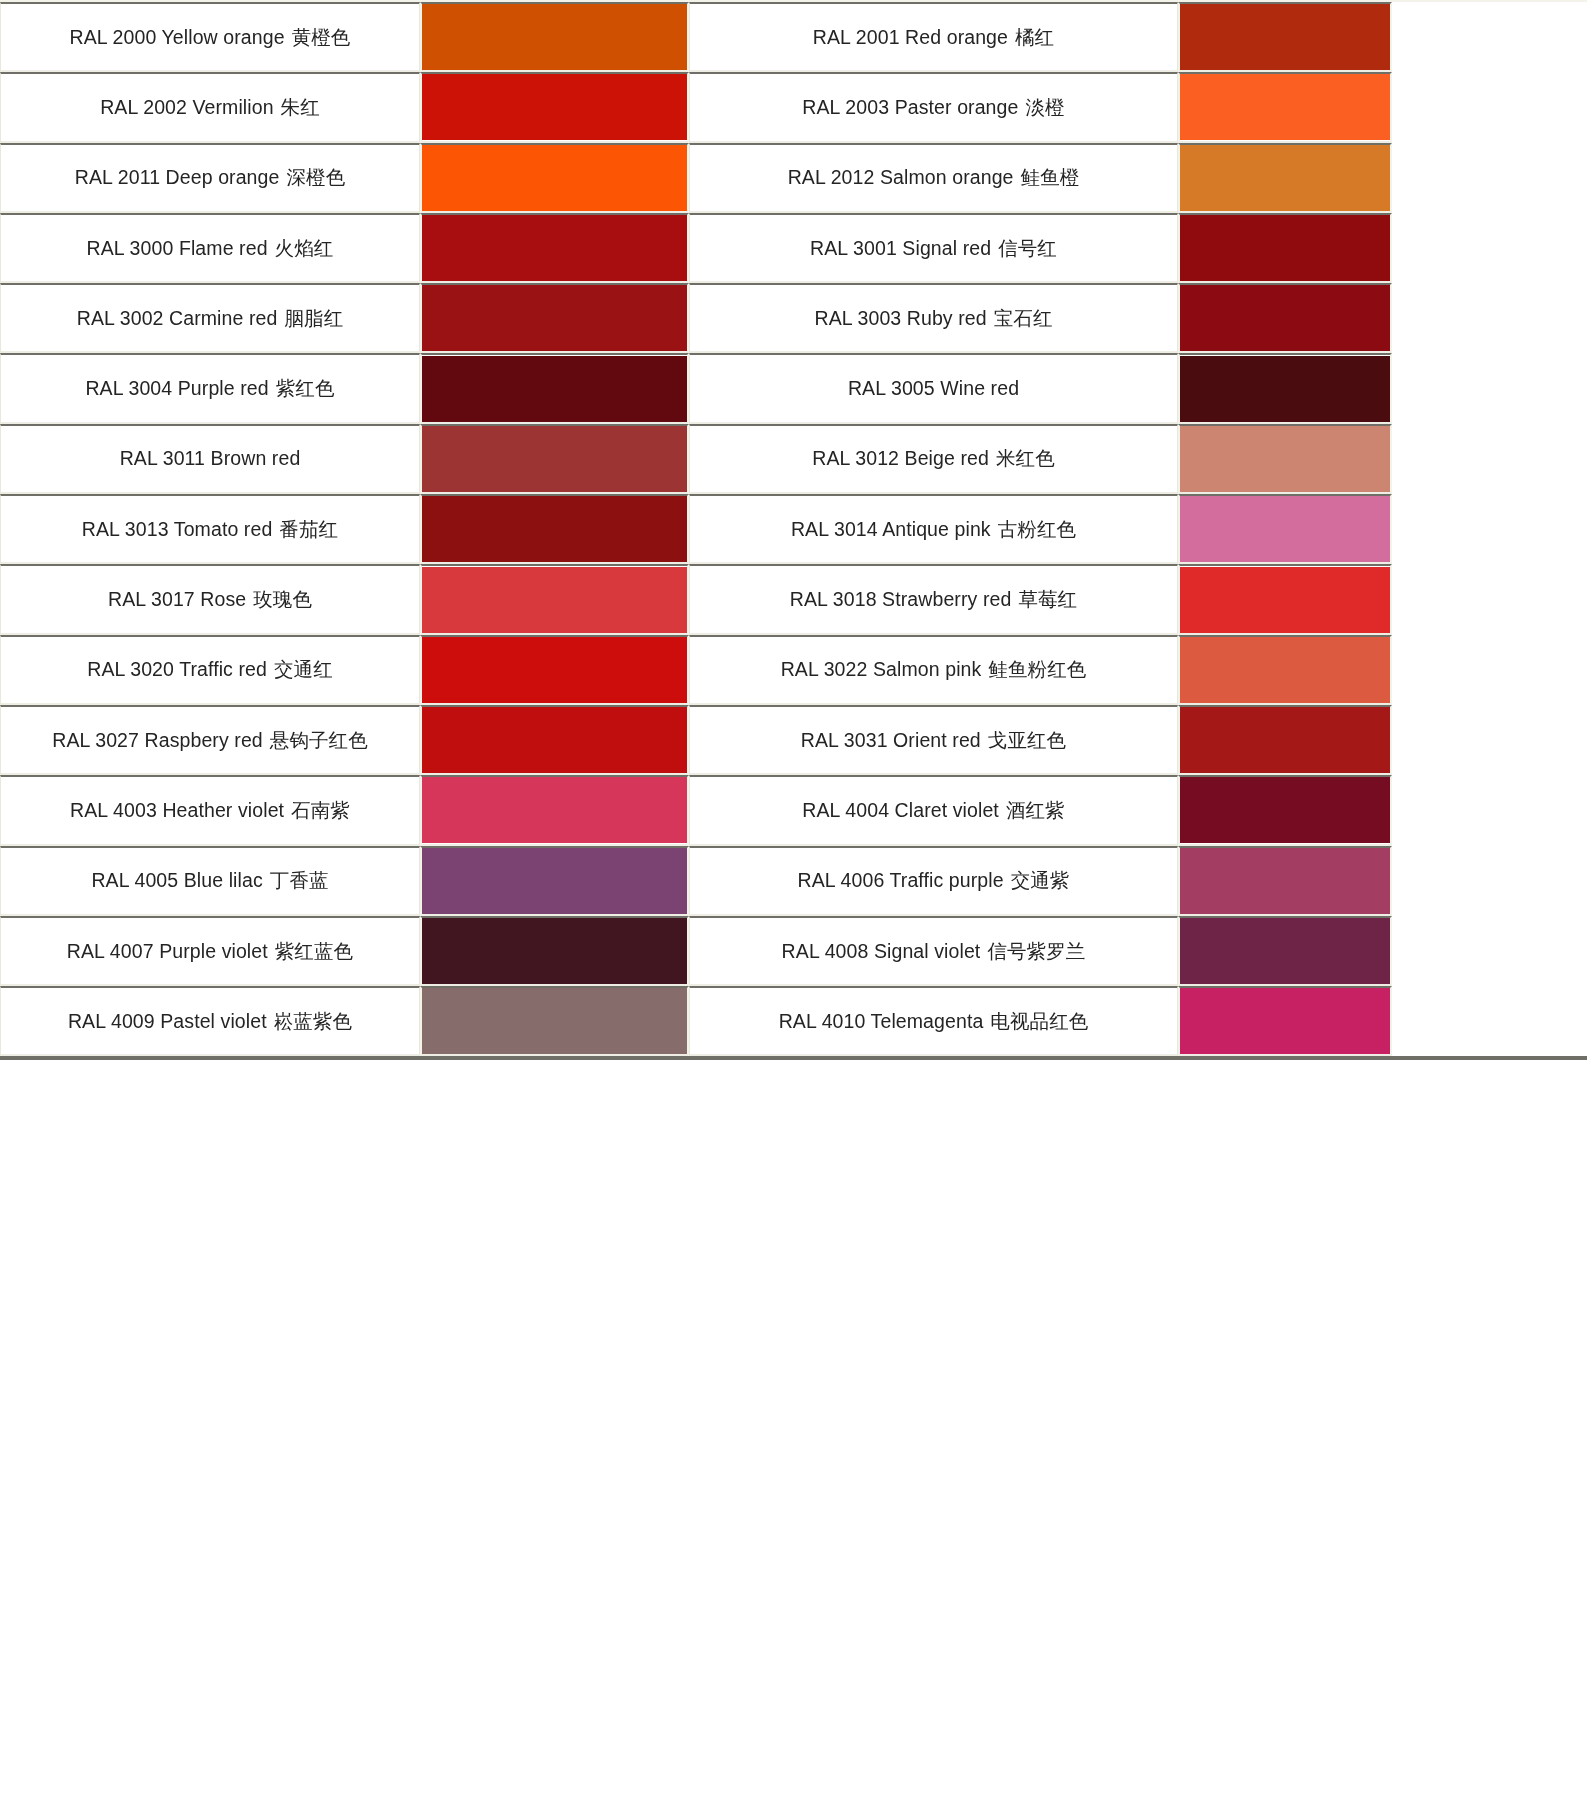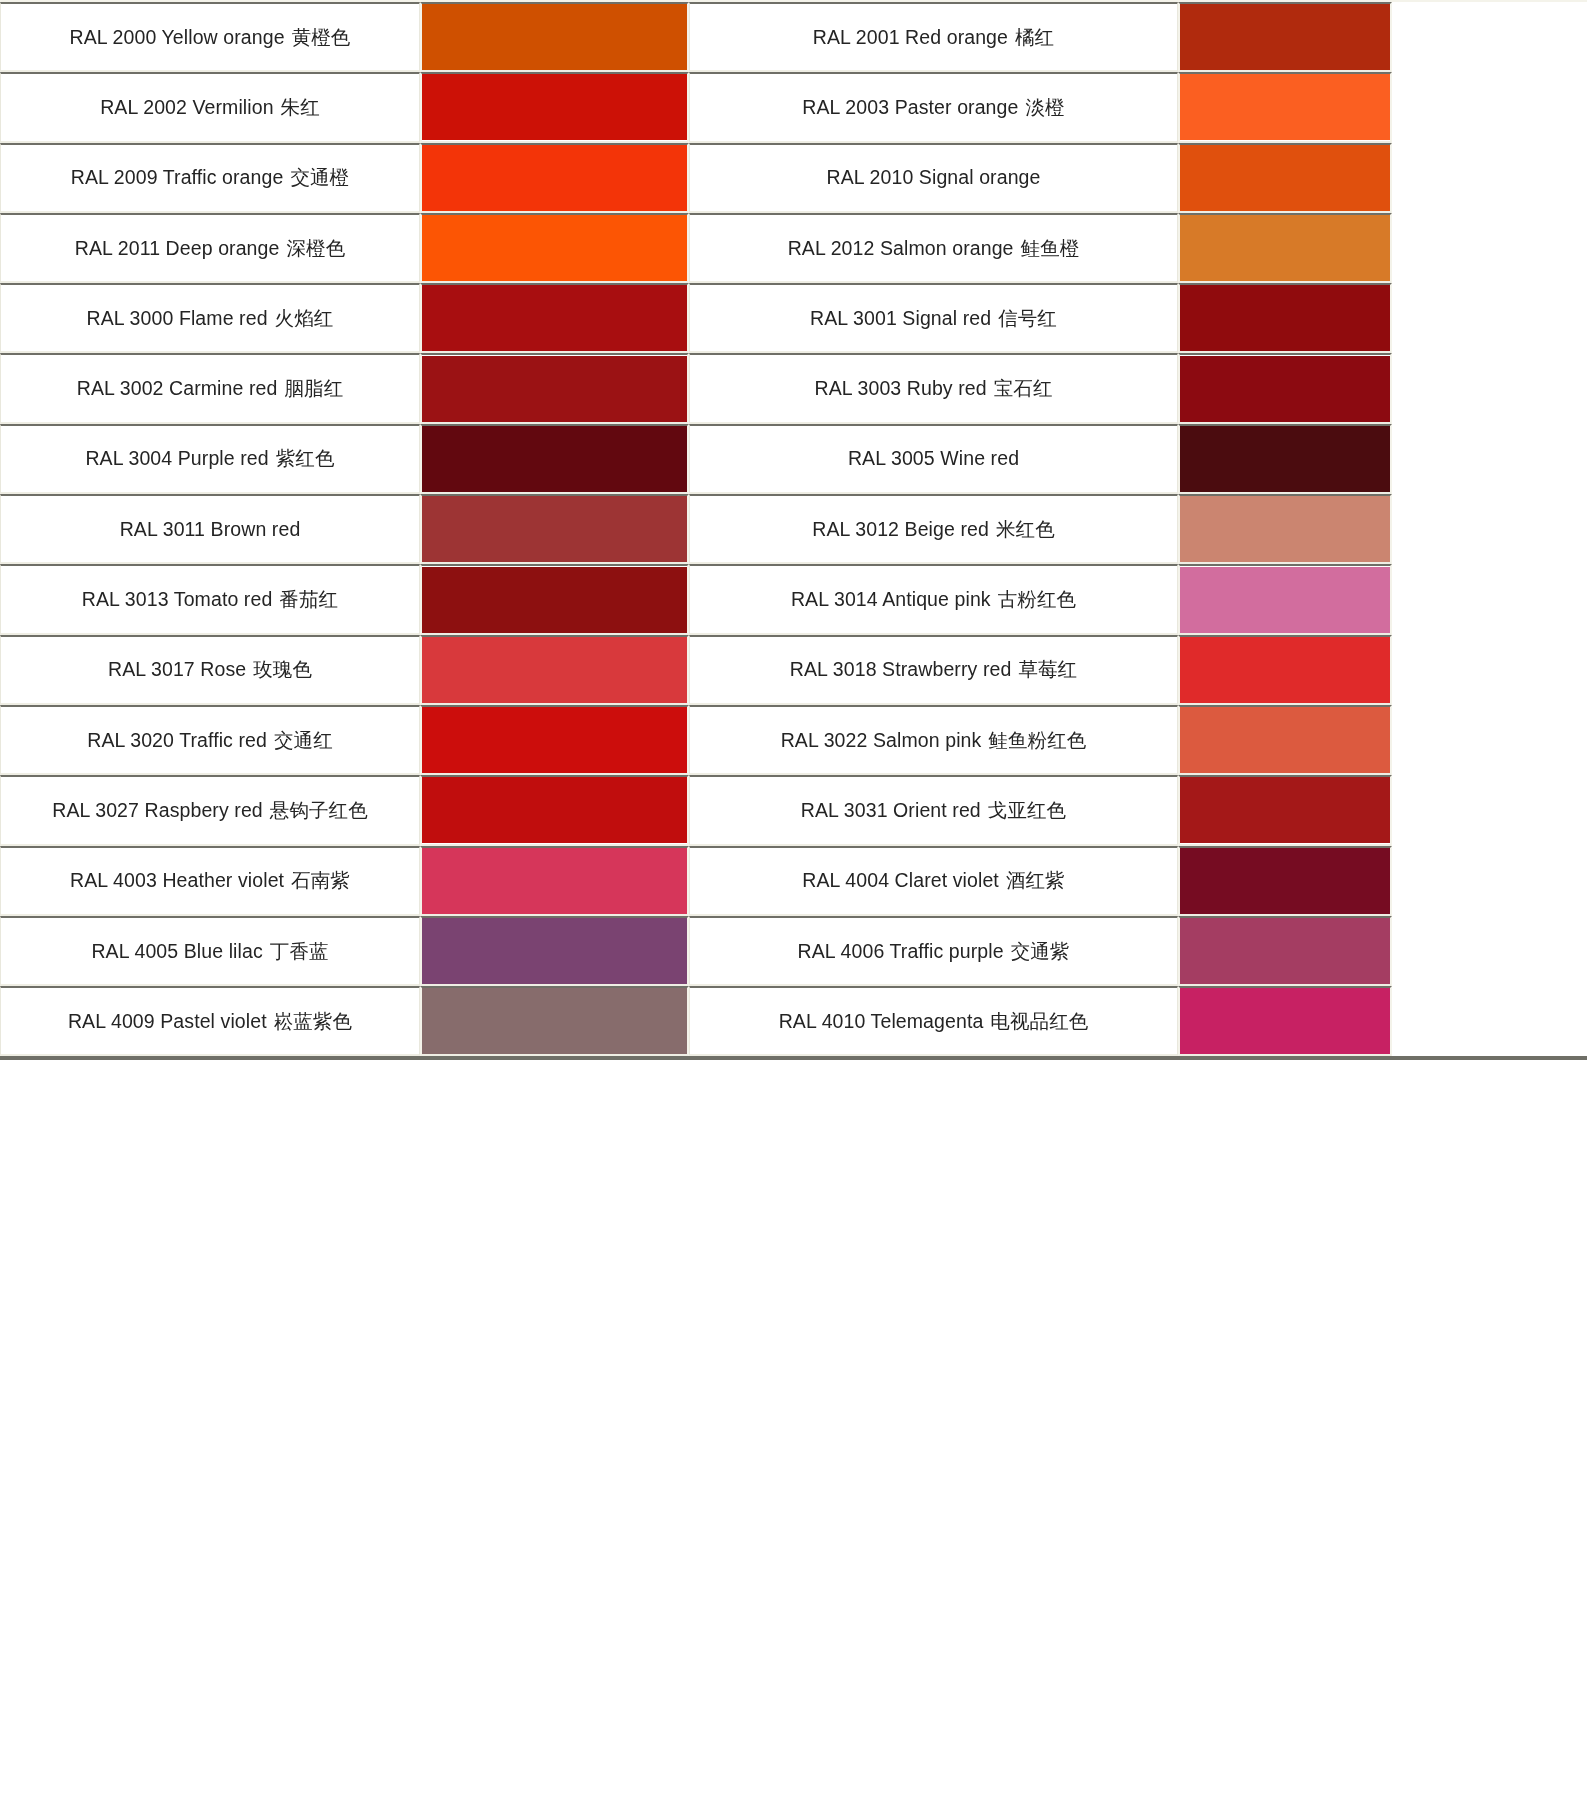--- a/index.html
+++ b/index.html
@@ -103,30 +103,20 @@
         <td class="name-cell name-left"><span>RAL 2002 Vermilion</span><span class="cn">朱红</span></td>
         <td class="swatch-cell swatch-left">
           <span class="swatch" style="background: rgb(204, 17, 6);"></span>
         </td>
         <td class="name-cell name-right"><span>RAL 2003 Paster orange</span><span class="cn">淡橙</span></td>
         <td class="swatch-cell swatch-right">
           <span class="swatch" style="background: rgb(251, 95, 33);"></span>
         </td>
       </tr>
       <tr>
-        <td class="name-cell name-left"><span>RAL 2009 Traffic orange</span><span class="cn">交通橙</span></td>
-        <td class="swatch-cell swatch-left">
-          <span class="swatch" style="background: rgb(243, 52, 8);"></span>
-        </td>
-        <td class="name-cell name-right"><span>RAL 2010 Signal orange</span></td>
-        <td class="swatch-cell swatch-right">
-          <span class="swatch" style="background: rgb(224, 80, 13);"></span>
-        </td>
-      </tr>
-      <tr>
         <td class="name-cell name-left"><span>RAL 2011 Deep orange</span><span class="cn">深橙色</span></td>
         <td class="swatch-cell swatch-left">
           <span class="swatch" style="background: rgb(252, 85, 4);"></span>
         </td>
         <td class="name-cell name-right"><span>RAL 2012 Salmon orange</span><span class="cn">鲑鱼橙</span></td>
         <td class="swatch-cell swatch-right">
           <span class="swatch" style="background: rgb(215, 122, 40);"></span>
         </td>
       </tr>
       <tr>
@@ -220,20 +210,30 @@
         </td>
       </tr>
       <tr>
         <td class="name-cell name-left"><span>RAL 4005 Blue lilac</span><span class="cn">丁香蓝</span></td>
         <td class="swatch-cell swatch-left">
           <span class="swatch" style="background: rgb(122, 67, 113);"></span>
         </td>
         <td class="name-cell name-right"><span>RAL 4006 Traffic purple</span><span class="cn">交通紫</span></td>
         <td class="swatch-cell swatch-right">
           <span class="swatch" style="background: rgb(164, 61, 98);"></span>
+        </td>
+      </tr>
+      <tr>
+        <td class="name-cell name-left"><span>RAL 4007 Purple violet</span><span class="cn">紫红蓝色</span></td>
+        <td class="swatch-cell swatch-left">
+          <span class="swatch" style="background: rgb(65, 22, 32);"></span>
+        </td>
+        <td class="name-cell name-right"><span>RAL 4008 Signal violet</span><span class="cn">信号紫罗兰</span></td>
+        <td class="swatch-cell swatch-right">
+          <span class="swatch" style="background: rgb(110, 36, 70);"></span>
         </td>
       </tr>
       <tr>
         <td class="name-cell name-left"><span>RAL 4009 Pastel violet</span><span class="cn">崧蓝紫色</span></td>
         <td class="swatch-cell swatch-left">
           <span class="swatch" style="background: rgb(135, 108, 108);"></span>
         </td>
         <td class="name-cell name-right"><span>RAL 4010 Telemagenta</span><span class="cn">电视品红色</span></td>
         <td class="swatch-cell swatch-right">
           <span class="swatch" style="background: rgb(199, 33, 99);"></span>

